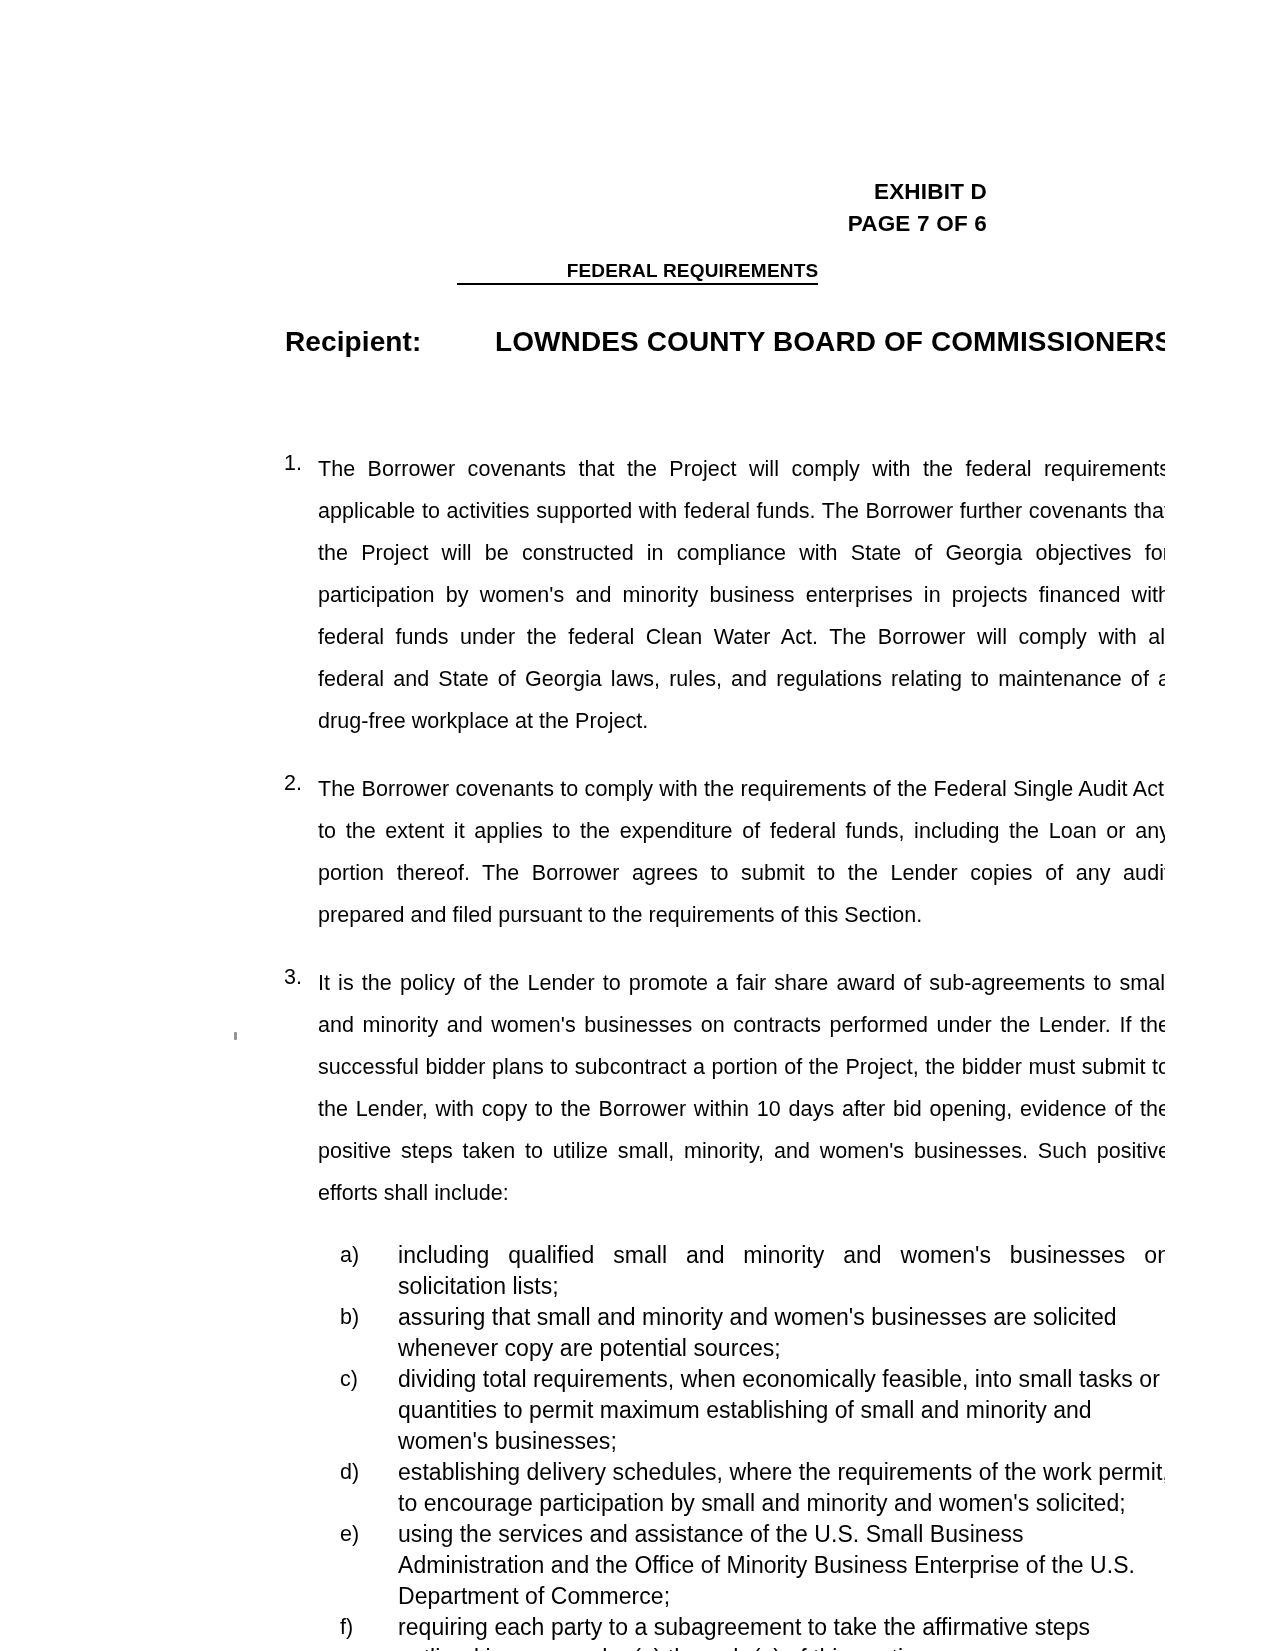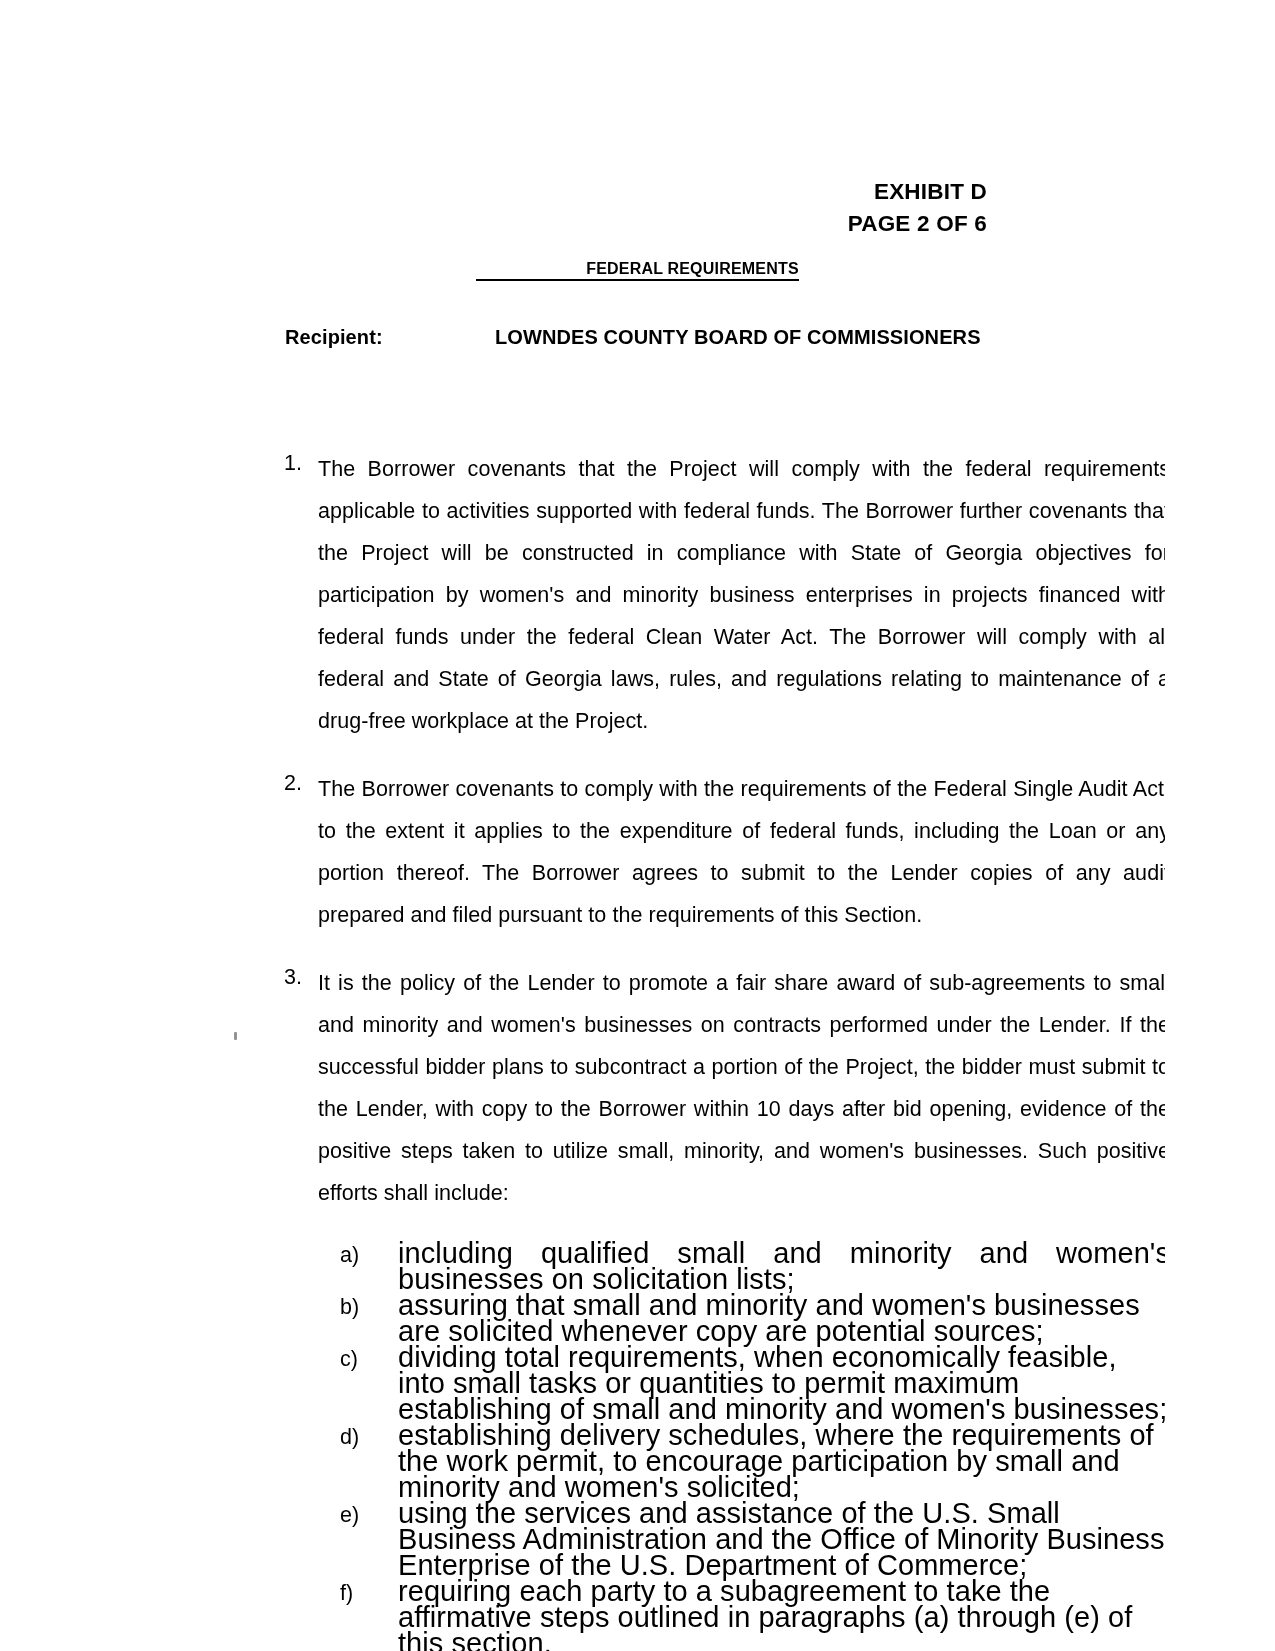--- a/index.html
+++ b/index.html
@@ -35,38 +35,38 @@
   }
 
   
   .doc-title {
     position: absolute;
     top: 252px;
     left: 0;
     width: 100%;
     text-align: center;
     font-weight: bold;
-    font-size: 16px;
+    font-size: 19px;
     letter-spacing: 0.2px;
   }
   .doc-title .t {
     display: inline-block;
     border-bottom: 2px solid #000;
     padding-bottom: 1px;
     padding-left: 110px;
   }
 
   
   .recipient-row {
     position: absolute;
     top: 318px;
     left: 175px;
     right: 175px;
     font-weight: bold;
-    font-size: 20px;
+    font-size: 28px;
     letter-spacing: 0.1px;
     white-space: nowrap;
   }
   .recipient-label {
     display: inline-block;
     width: 210px;
   }
   .recipient-value {
     display: inline-block;
   }
@@ -111,22 +111,22 @@
     align-items: flex-start;
     margin-bottom: 0px;
   }
   .letter-item .ltr {
     flex: 0 0 58px;
     font-size: 21.5px;
     line-height: 31px;
   }
   .letter-item .ltxt {
     flex: 1 1 auto;
-    font-size: 29px;
-    line-height: 26px;
+    font-size: 23px;
+    line-height: 31px;
     letter-spacing: 0.05px;
     text-align: left;
   }
   .letter-item.justified .ltxt {
     text-align: justify;
     text-justify: inter-word;
   }
 
   
   .scan-mark {
@@ -140,21 +140,21 @@
     border-radius: 1px;
   }
 </style>
 </head>
 <body>
 
 <div class="page">
 
   <div class="doc-header">
     <div>EXHIBIT D</div>
-    <div>PAGE 2 OF 6</div>
+    <div>PAGE 7 OF 6</div>
   </div>
 
   <div class="doc-title">
     <span class="t">FEDERAL REQUIREMENTS</span>
   </div>
 
   <div class="recipient-row">
     <span class="recipient-label">Recipient:</span><span class="recipient-value">LOWNDES COUNTY BOARD OF COMMISSIONERS</span>
   </div>
 

